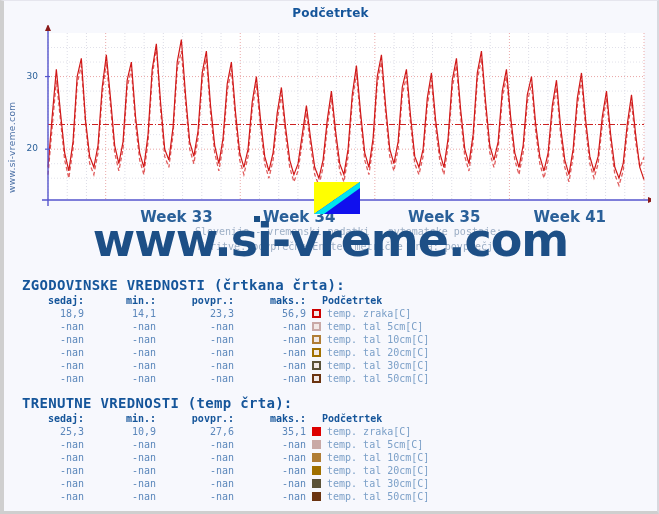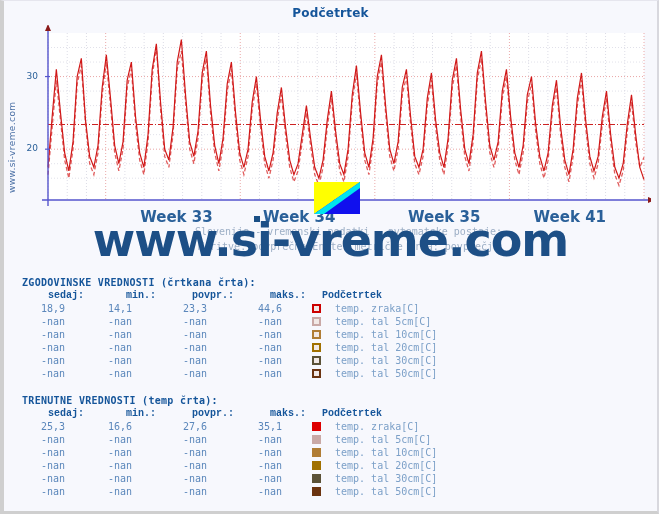--- a/index.html
+++ b/index.html
@@ -128,44 +128,43 @@
     pointer-events: none;
   }
 
   
   .tbl-block { position: absolute; left: 18px; font-size: 10px; }
   .tbl-hist { top: 276px; }
   .tbl-curr { top: 394px; }
 
   .tbl-caption {
     font-family: "DejaVu Sans Mono", monospace;
-    font-size: 10px;
+    font-size: 14px;
     font-weight: bold;
     color: #15559a;
     letter-spacing: 0.3px;
     margin-bottom: 2px;
     white-space: nowrap;
   }
   table.vals {
     border-collapse: collapse;
     font-family: "DejaVu Sans Mono", monospace;
     font-size: 10px;
     color: #5b87bb;
   }
   table.vals th {
     font-weight: bold;
     color: #15559a;
     text-align: right;
     padding: 0 0 1px 0;
     white-space: nowrap;
-    font-family: Liberation Mono, monospace;
   }
   table.vals th.namecol { text-align: left; padding-left: 16px; }
   table.vals td {
-    text-align: center;
+    text-align: right;
     padding: 1px 0;
     white-space: nowrap;
     color: #5b87bb;
   }
   table.vals td.namecol {
     text-align: left;
     padding-left: 6px;
     color: #7ca0c8;
   }
   .c-sedaj  { width: 62px; }
@@ -175,21 +174,21 @@
 
   .swatch {
     display: inline-block;
     width: 9px;
     height: 9px;
     vertical-align: -1px;
     margin-right: 6px;
     box-sizing: border-box;
   }
   .swatch.hollow { border: 2px solid; }
-  .serieslabel { color:#7ca0c8;margin-left:8px; }
+  .serieslabel { color:#7ca0c8; }
 </style>
 </head>
 <body>
 
 <div id="page">
 
   <div class="chart-title">Podčetrtek</div>
 
   <div class="vwatermark">www.si-vreme.com</div>
 
@@ -284,21 +283,21 @@
           <th class="c-povpr">povpr.:</th>
           <th class="c-maks">maks.:</th>
           <th class="namecol">Podčetrtek</th>
         </tr>
       </thead>
       <tbody id="hist-body">
           <tr>
             <td>18,9</td>
             <td>14,1</td>
             <td>23,3</td>
-            <td>44,6</td>
+            <td>56,9</td>
             <td class="namecol"><span class="swatch hollow" style="border-color: rgb(204, 0, 0); background: rgb(242, 233, 230);"></span><span class="serieslabel">temp. zraka[C]</span></td>
           </tr>
           <tr>
             <td>-nan</td>
             <td>-nan</td>
             <td>-nan</td>
             <td>-nan</td>
             <td class="namecol"><span class="swatch hollow" style="border-color: rgb(201, 169, 166); background: rgb(242, 233, 230);"></span><span class="serieslabel">temp. tal  5cm[C]</span></td>
           </tr>
           <tr>
@@ -341,21 +340,21 @@
           <th class="c-sedaj">sedaj:</th>
           <th class="c-min">min.:</th>
           <th class="c-povpr">povpr.:</th>
           <th class="c-maks">maks.:</th>
           <th class="namecol">Podčetrtek</th>
         </tr>
       </thead>
       <tbody id="curr-body">
           <tr>
             <td>25,3</td>
-            <td>16,6</td>
+            <td>10,9</td>
             <td>27,6</td>
             <td>35,1</td>
             <td class="namecol"><span class="swatch" style="background: rgb(221, 0, 0); border: 1px solid rgb(221, 0, 0);"></span><span class="serieslabel">temp. zraka[C]</span></td>
           </tr>
           <tr>
             <td>-nan</td>
             <td>-nan</td>
             <td>-nan</td>
             <td>-nan</td>
             <td class="namecol"><span class="swatch" style="background: rgb(201, 169, 166); border: 1px solid rgb(201, 169, 166);"></span><span class="serieslabel">temp. tal  5cm[C]</span></td>

